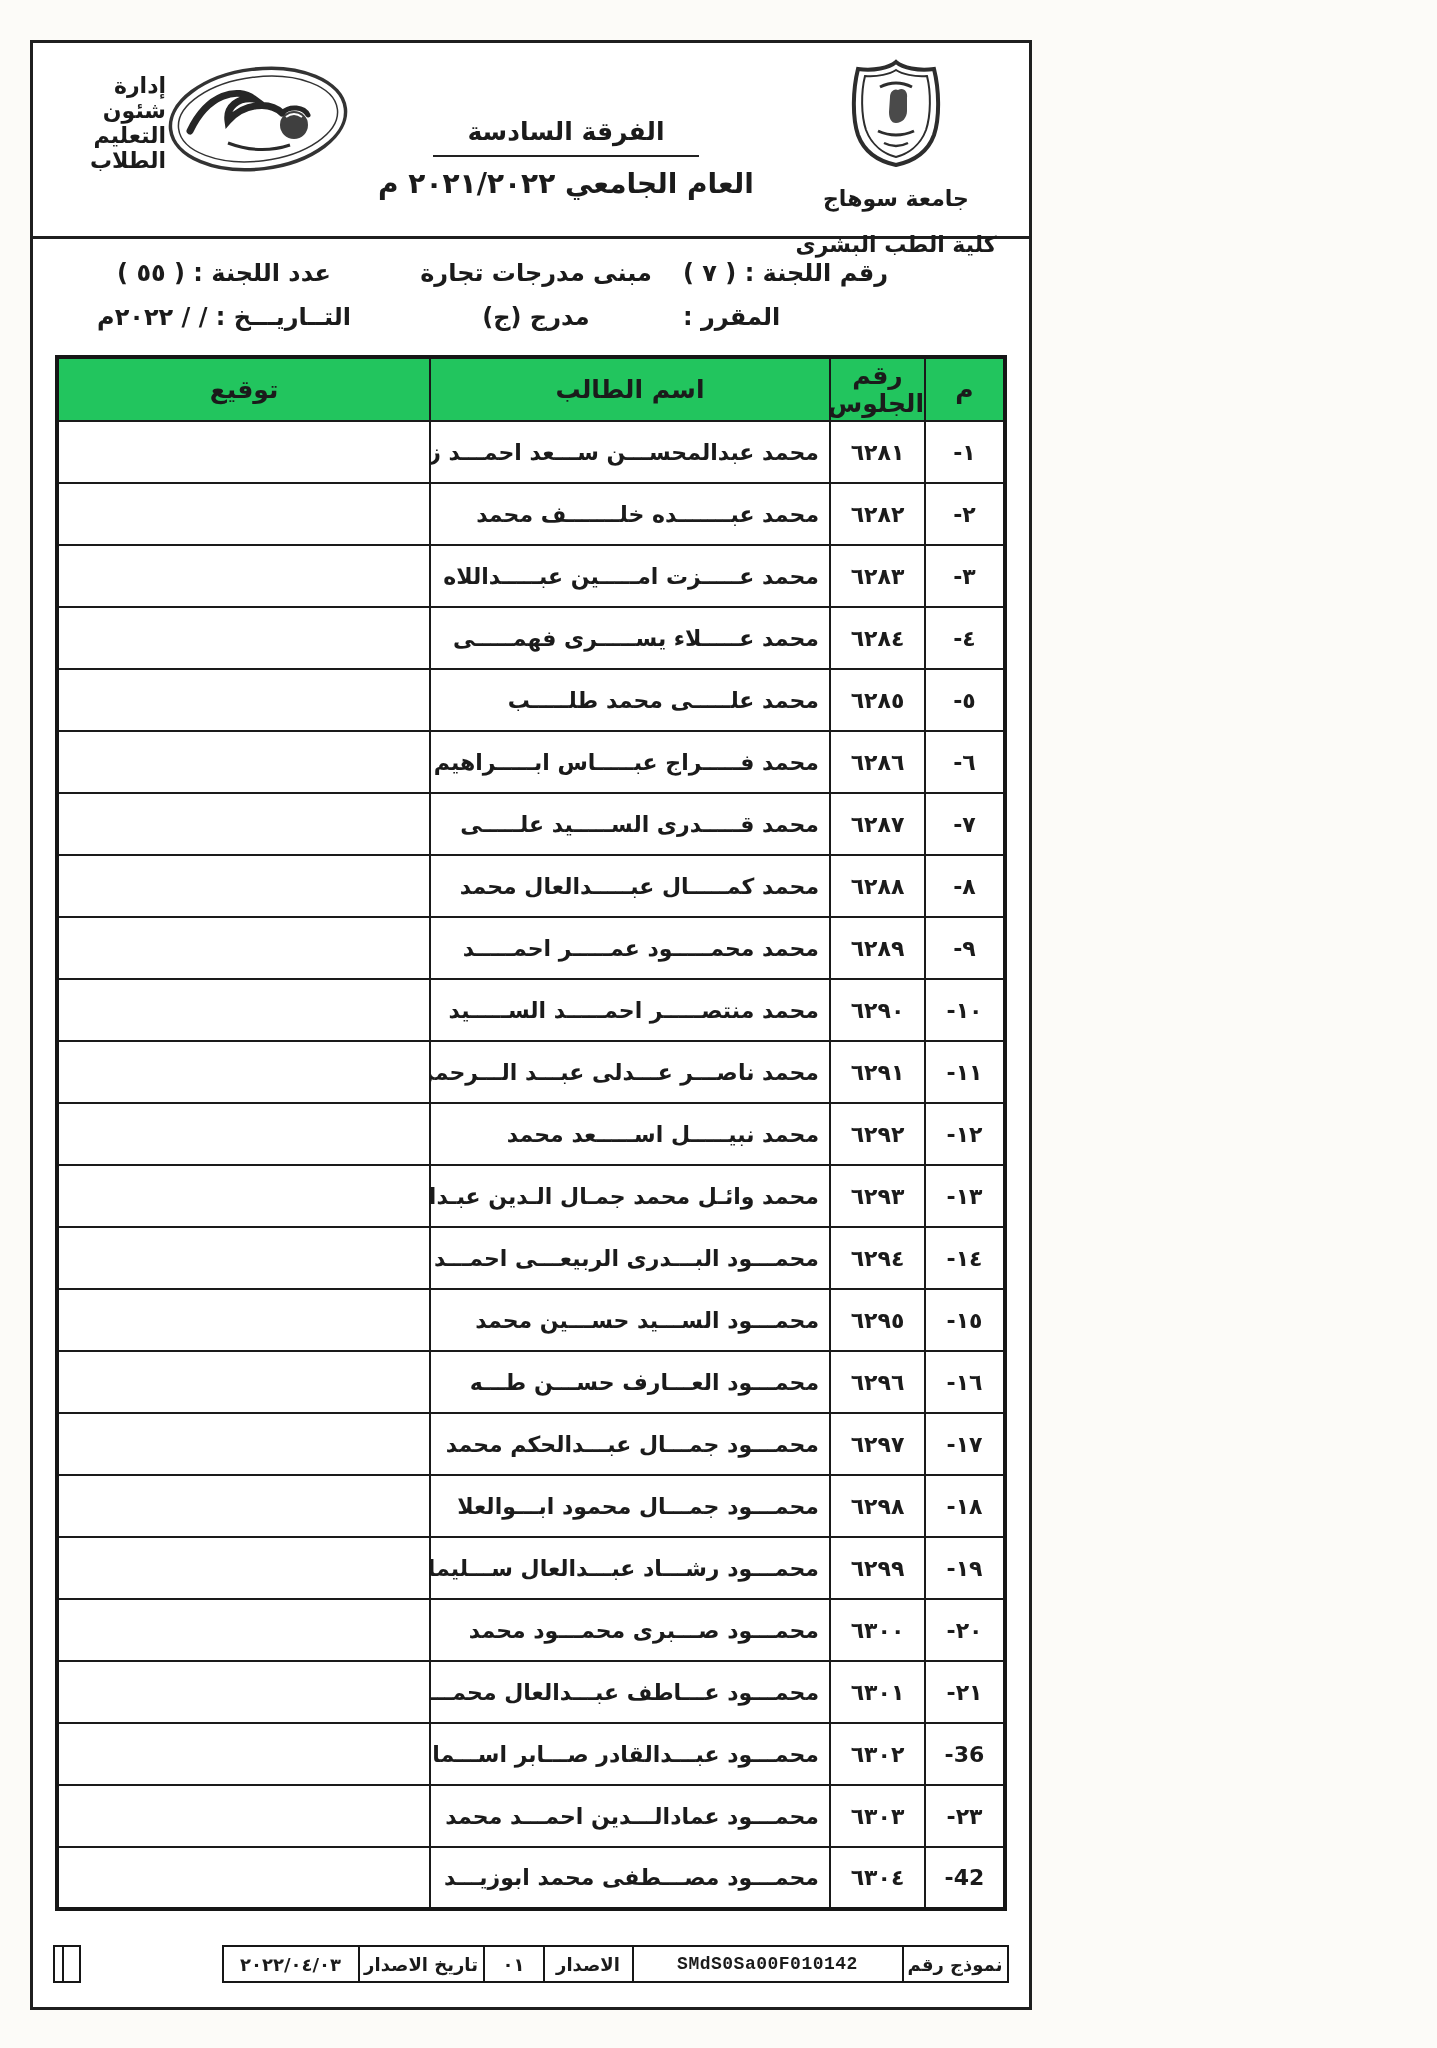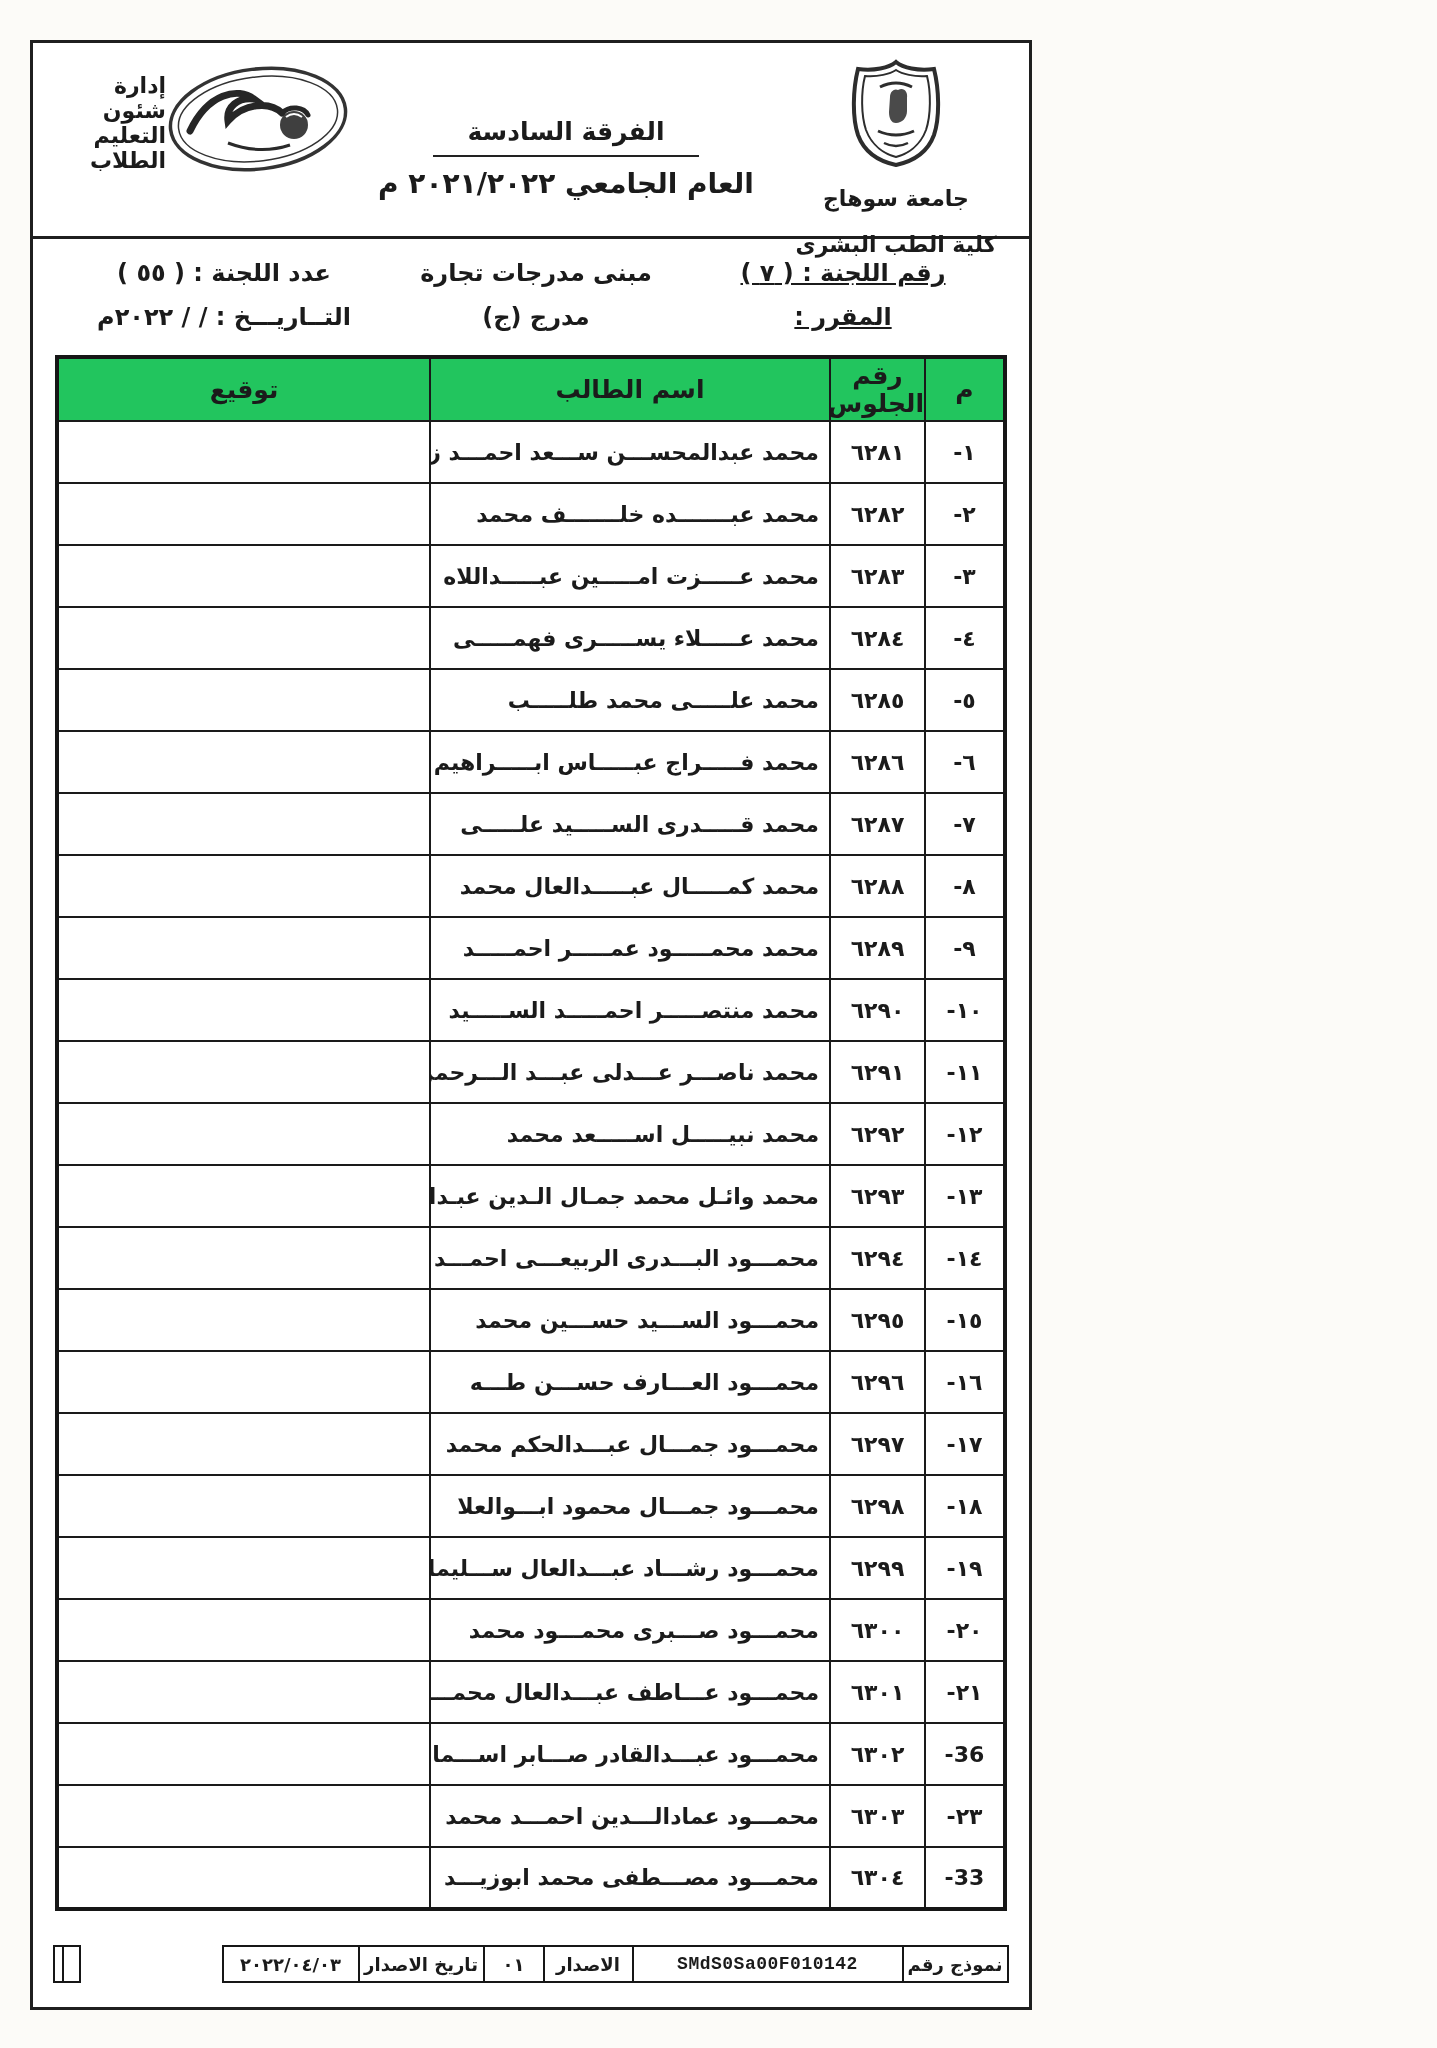--- a/index.html
+++ b/index.html
@@ -26,21 +26,21 @@
   .year-title  { font-size:28px; font-weight:700; margin-top:10px; letter-spacing:1px; }
   .admin-block { width:300px; display:flex; flex-direction:row; align-items:center; padding-top:4px;text-align:right; }
   .admin-name  { font-size:22px; font-weight:700; margin-top:8px; }
   
   .info-section { padding:12px 26px 8px; }
   .info-row {
     display:grid; grid-template-columns:320px 1fr 330px;
     height:44px; align-items:center;
     font-size:24px; font-weight:700;
   }
-  .info-right  { text-align:center;text-decoration:underline; }
+  .info-right  { text-align:left; }
   .info-center { text-align:center; }
   .info-left   { text-align:center; }
   
   table.students {
     border-collapse:collapse; table-layout:fixed;
     margin:8px 22px 0; width:calc(100% - 44px);
     border:4px solid #161616;
   }
   .students th, .students td { border:2px solid #1a1a1a; overflow:hidden; }
   .students thead th {
@@ -305,21 +305,21 @@
       </tr>
 
       <tr>
         <td class="c-no">٢٣-</td>
         <td class="c-seat">٦٣٠٣</td>
         <td class="c-name">محمـــود عمادالـــدين احمـــد محمد</td>
         <td class="c-sign"></td>
       </tr>
 
       <tr>
-        <td class="c-no">33-</td>
+        <td class="c-no">42-</td>
         <td class="c-seat">٦٣٠٤</td>
         <td class="c-name">محمـــود مصـــطفى محمد ابوزيـــد</td>
         <td class="c-sign"></td>
       </tr>
     </tbody>
     </table>
 
     <div class="form-footer">
       <div class="fcell fcell-form-label">نموذج رقم</div>
       <div class="fcell fcell-code">SMdS0Sa00F010142</div>

